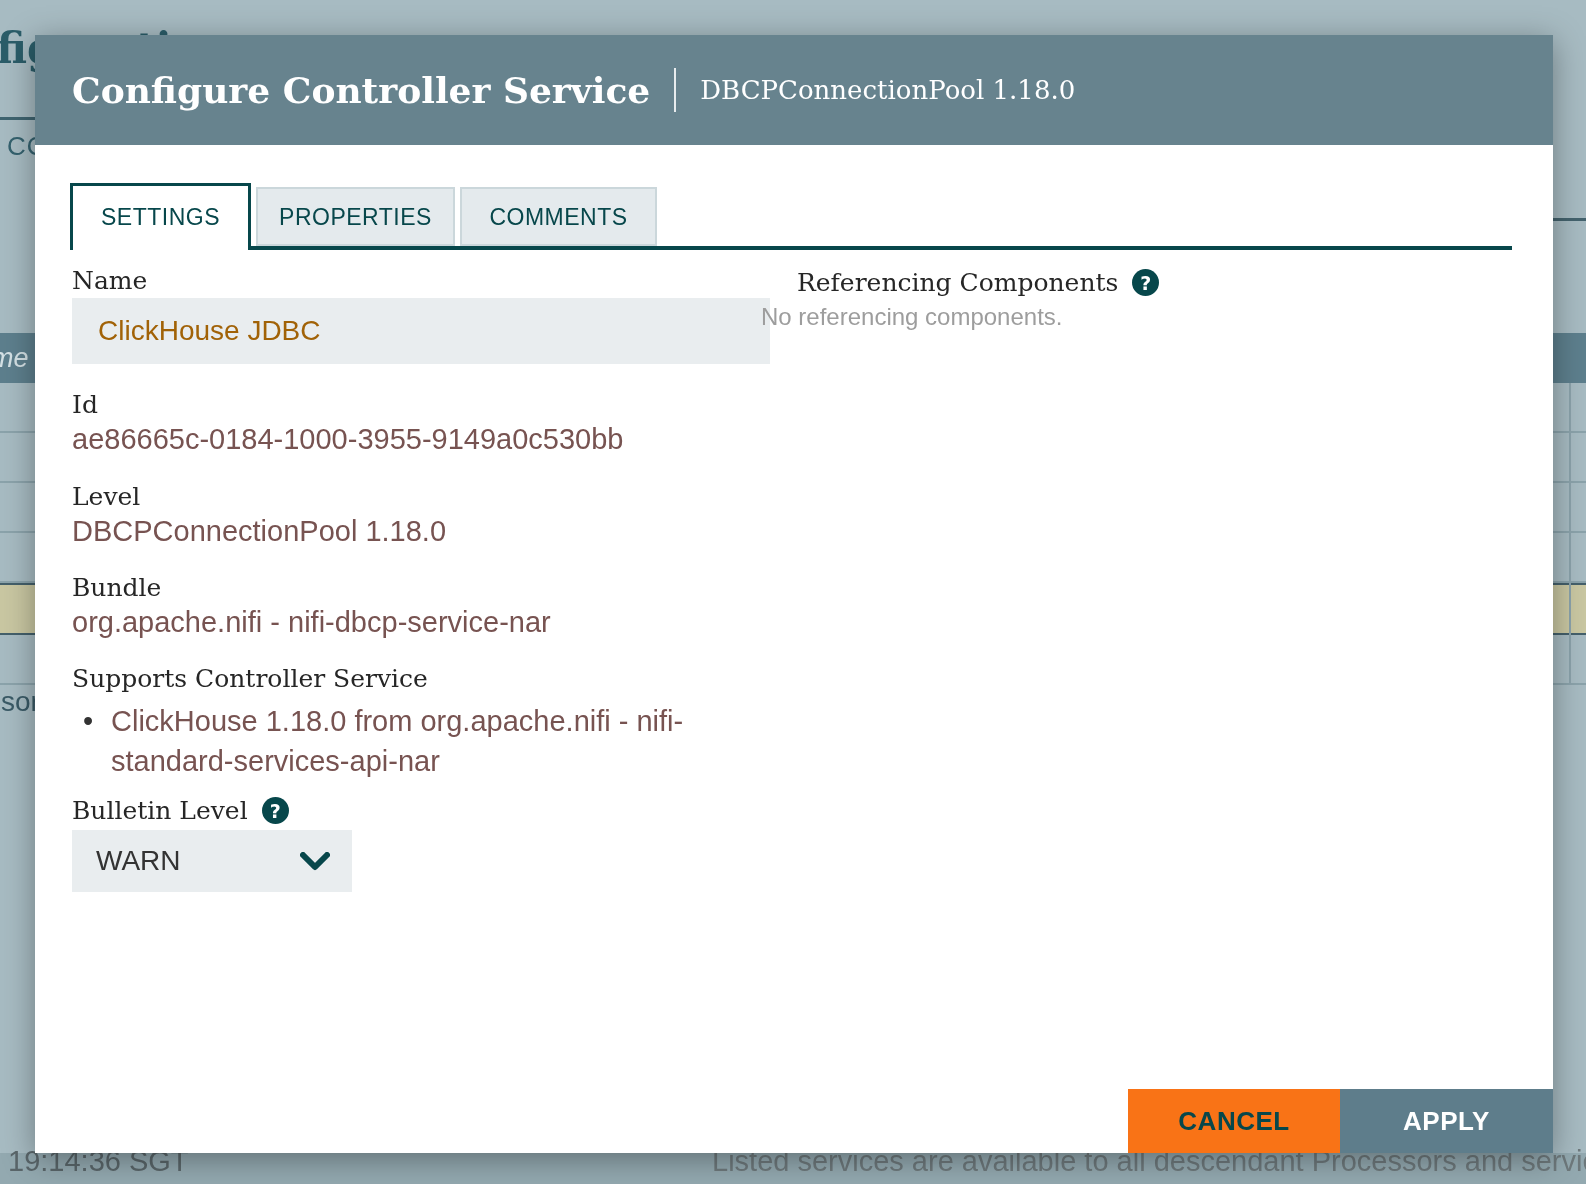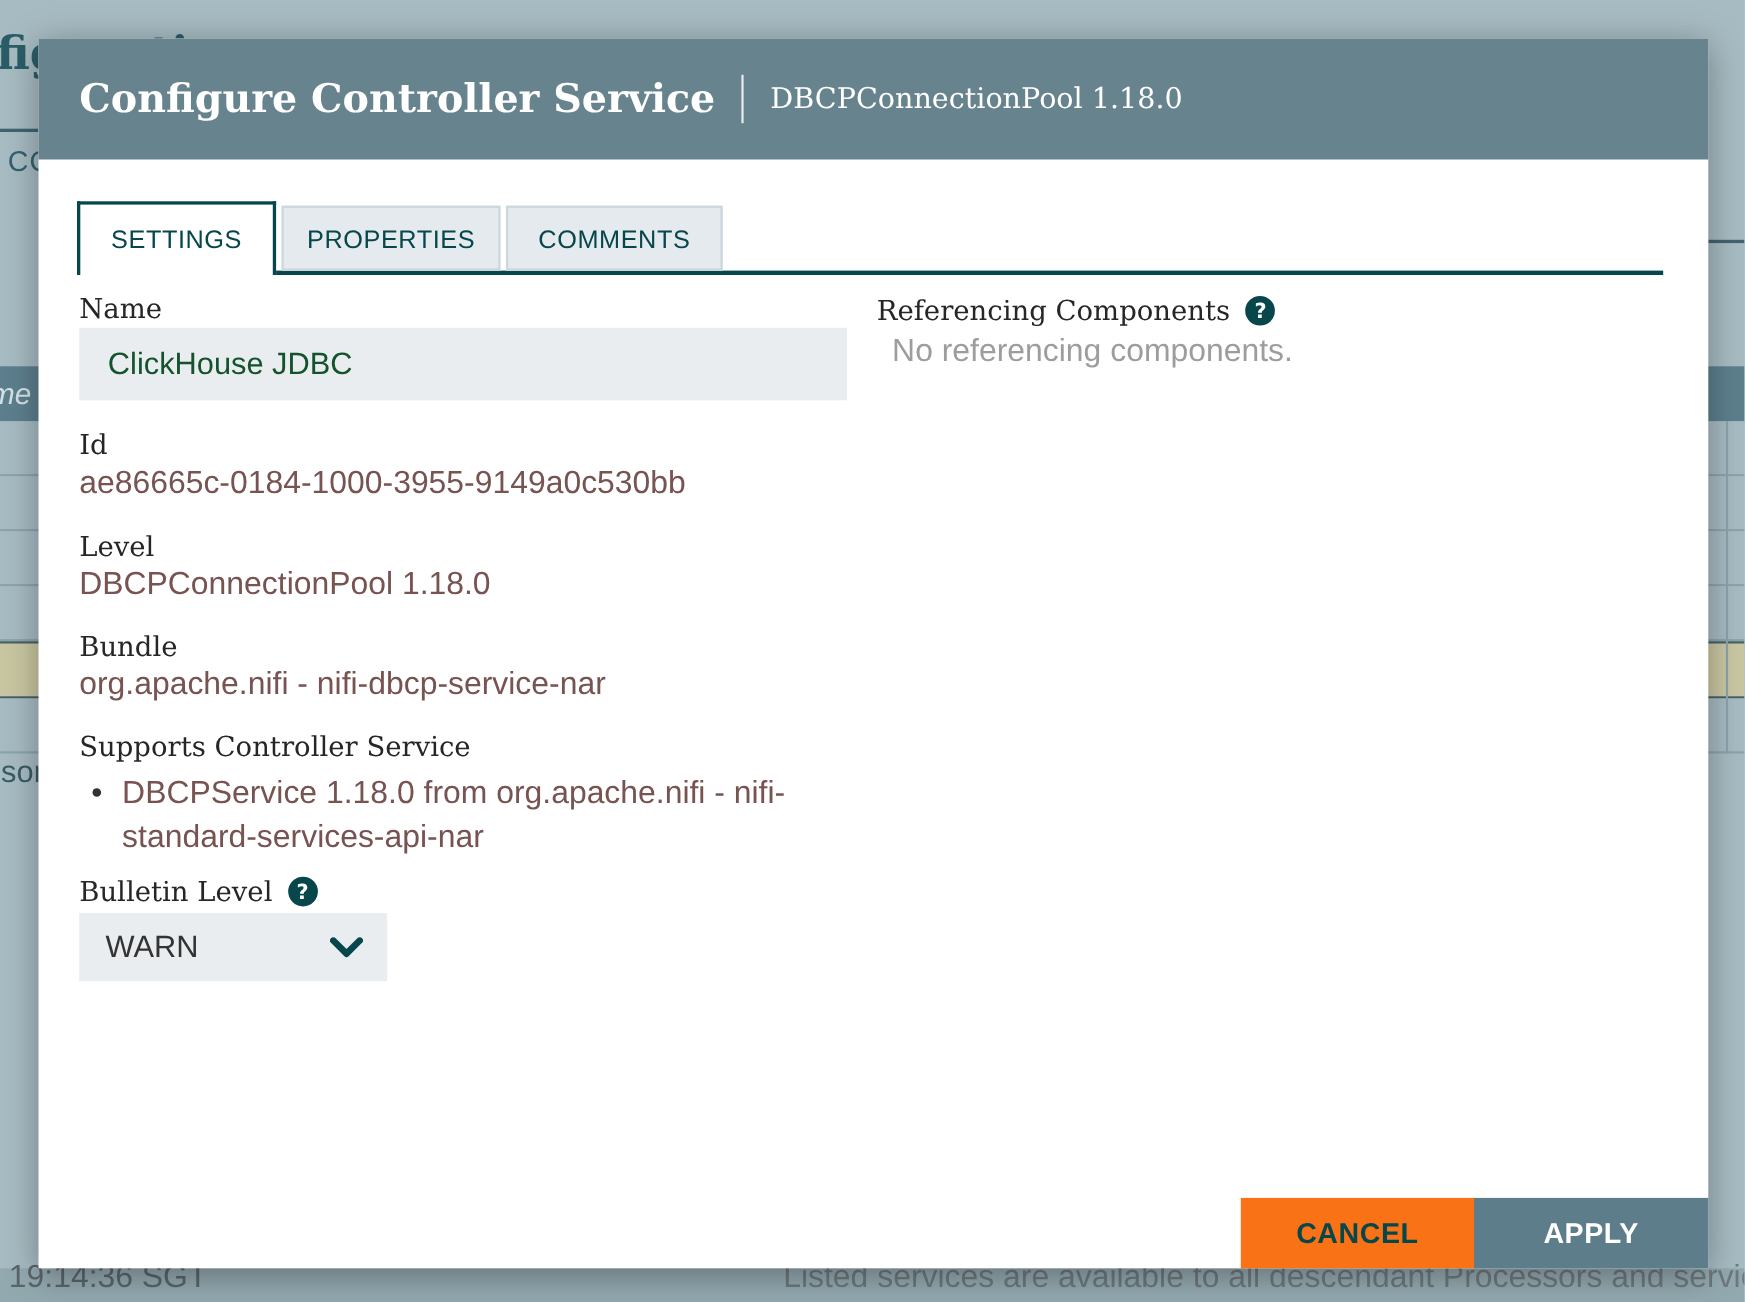--- a/index.html
+++ b/index.html
@@ -69,21 +69,21 @@
   }
   .tab.t1{left:221px;width:199px;}
   .tab.t2{left:425px;width:197px;}
   
   .flabel{
     position:absolute;font-family:"DejaVu Serif",serif;font-size:25px;color:#262626;white-space:nowrap;
   }
   .fvalue{position:absolute;font-size:29px;color:#775351;white-space:nowrap;}
   .name-input{
     position:absolute;left:37px;top:263px;width:698px;height:66px;background:#e9edef;
-    border:none;box-sizing:border-box;padding:0 0 0 26px;font-size:28px;color:#14532d;
+    border:none;box-sizing:border-box;padding:0 0 0 26px;font-size:28px;color:#a16207;
     font-family:"Liberation Sans","DejaVu Sans",sans-serif;line-height:66px;
   }
   .supports-list{
     position:absolute;left:42px;top:666px;width:690px;margin:0;padding:0;list-style:none;
   }
   .supports-list li{
     position:relative;padding-left:34px;font-size:29px;line-height:40px;color:#775351;
   }
   .supports-list li::before{
     content:"•";position:absolute;left:6px;top:0;color:#333;font-size:29px;
@@ -93,21 +93,21 @@
     width:27px;height:27px;border-radius:50%;background:#07474b;color:#fff;
     display:inline-flex;align-items:center;justify-content:center;
     font-size:19px;font-weight:bold;font-family:"DejaVu Sans",sans-serif;cursor:pointer;flex:0 0 auto;
   }
   .dropdown{
     position:absolute;left:37px;top:795px;width:280px;height:62px;background:#e9edef;
     display:flex;align-items:center;justify-content:space-between;box-sizing:border-box;
     padding:0 22px 0 24px;cursor:pointer;
   }
   .dropdown .val{font-size:28px;color:#333;}
-  .empty-text{position:absolute;left:776px;top:268px;font-size:29px;color:#9d9d9d;white-space:nowrap;}
+  .empty-text{position:absolute;left:726px;top:268px;font-size:24px;color:#9d9d9d;white-space:nowrap;}
   .btn{
     position:absolute;top:1054px;height:64px;border:none;cursor:pointer;
     font-family:"Liberation Sans","DejaVu Sans",sans-serif;font-size:26px;font-weight:bold;letter-spacing:.5px;
   }
   .btn-cancel{left:1093px;width:212px;background:#f97316;color:#07474b;}
   .btn-apply{left:1305px;width:213px;background:#5e7d8b;color:#ffffff;}
 </style>
 </head>
 <body>
 
@@ -165,21 +165,21 @@
     <div class="fvalue" style="left:37px;top:388px;">ae86665c-0184-1000-3955-9149a0c530bb</div>
 
     <div class="flabel" style="left:37px;top:447px;">Level</div>
     <div class="fvalue" style="left:37px;top:480px;">DBCPConnectionPool 1.18.0</div>
 
     <div class="flabel" style="left:37px;top:538px;text-align:center;">Bundle</div>
     <div class="fvalue" style="left:37px;top:571px;">org.apache.nifi - nifi-dbcp-service-nar</div>
 
     <div class="flabel" style="left:37px;top:629px;">Supports Controller Service</div>
     <ul class="supports-list">
-      <li>DBCPService 1.18.0 from org.apache.nifi - nifi-standard-services-api-nar</li>
+      <li>ClickHouse 1.18.0 from org.apache.nifi - nifi-standard-services-api-nar</li>
     </ul>
 
     <div class="label-row" style="left:37px;top:761px;">
       <span class="flabel" style="position:static;">Bulletin Level</span>
       <span class="help-icon">?</span>
     </div>
     <div class="dropdown">
       <span class="val">WARN</span>
       <svg width="30" height="19" viewBox="0 0 30 19">
         <polyline points="3,3 15,15 27,3" fill="none" stroke="#07474b" stroke-width="6" stroke-linecap="round" stroke-linejoin="round"></polyline>

